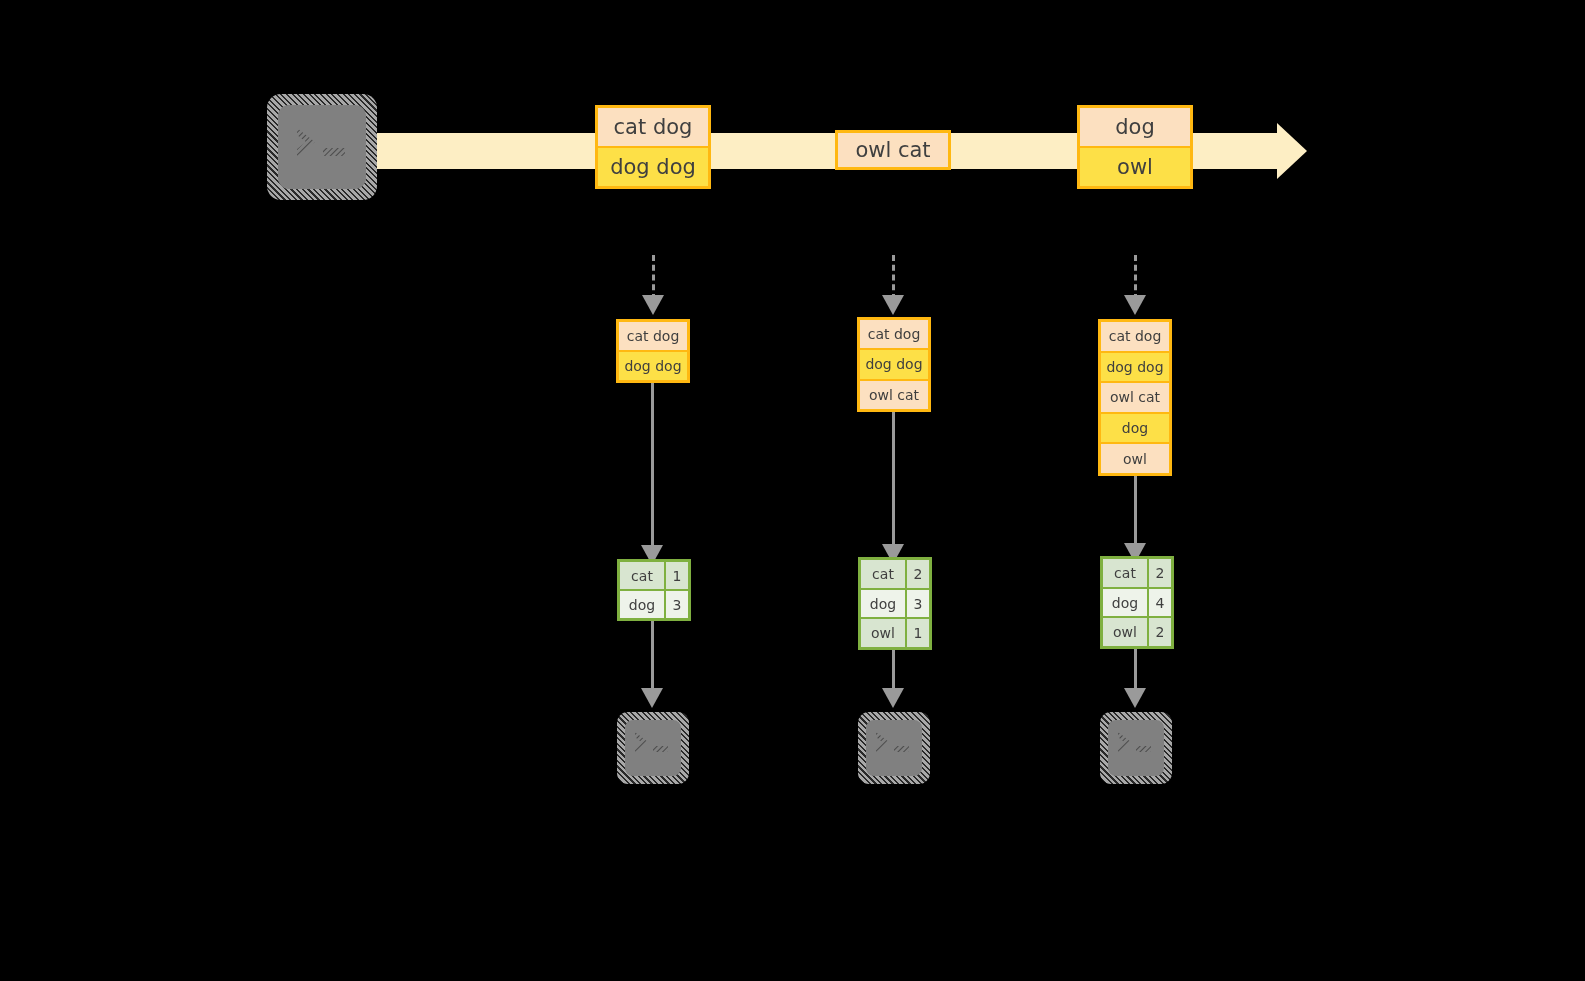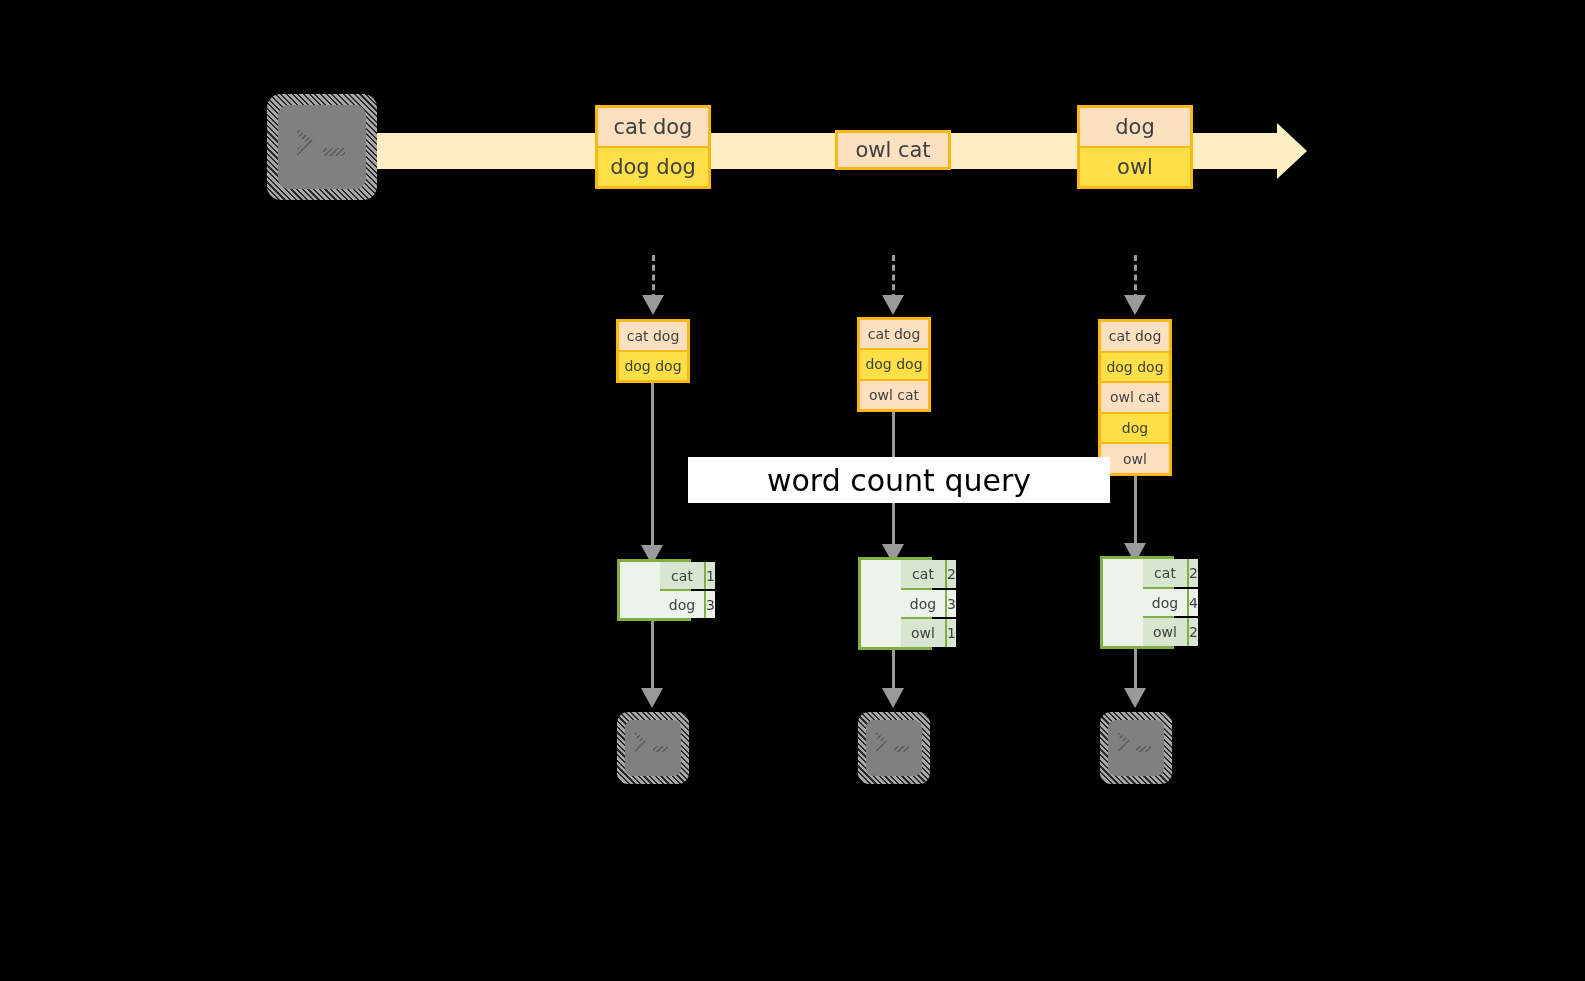--- a/index.html
+++ b/index.html
@@ -76,21 +76,20 @@
     position: absolute;
     border: 3px solid #7fb040;
     display: flex;
     flex-direction: column;
     background: #eef3ea;
   }
   .grow {
     flex: 1 1 auto;
     display: flex;
     border-bottom: 2px solid #7fb040;
-    margin-left: 40px;
   }
   .grow:last-child { border-bottom: none; }
   .gkey, .gval {
     display: flex;
     align-items: center;
     justify-content: center;
     color: #3f3f3f;
     background: #eef3ea;
     white-space: nowrap;
   }
@@ -271,17 +270,14 @@
   <div class="vhead" style="left:1124px; top:688px;"></div>
 
   <div class="term" style="left:1100px; top:712px; width:72px; height:72px; border-radius:11px;">
     <div class="term-inner" style="left:8px; top:8px; right:8px; bottom:8px; border-radius:8px;"></div>
     <svg class="term-glyph" width="72" height="72" viewBox="0 0 72 72">
       <path d="M18 20 L31 30 L18 40 L18 35 L24 30 L18 25 Z" fill="url(#hatchA)"></path>
       <rect x="36" y="34" width="15" height="6" fill="url(#hatchA)"></rect>
     </svg>
   </div>
 
-  <div class="banner" style="left:688px; top:457px; width:422px; height:46px; font-size:30px;">
-    <span>word count query</span>
-  </div>
 
 </div>
 
 </body></html>

